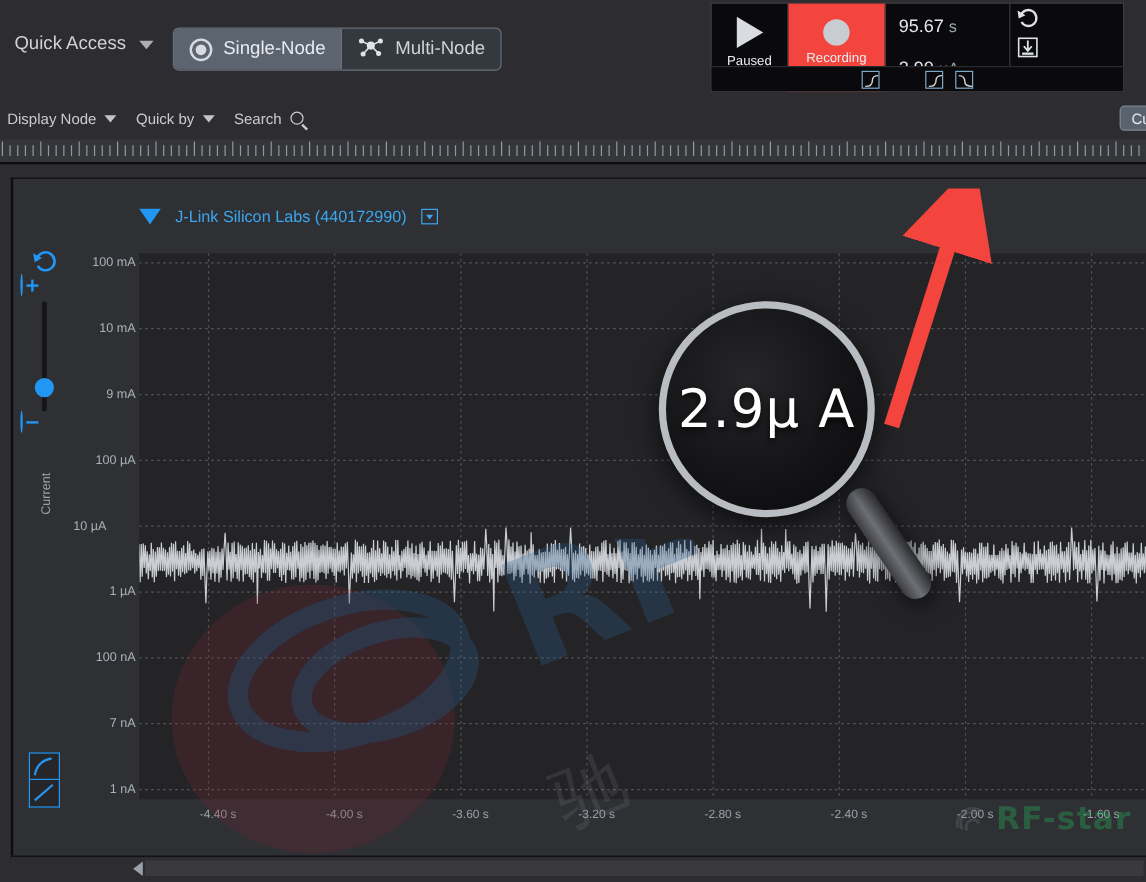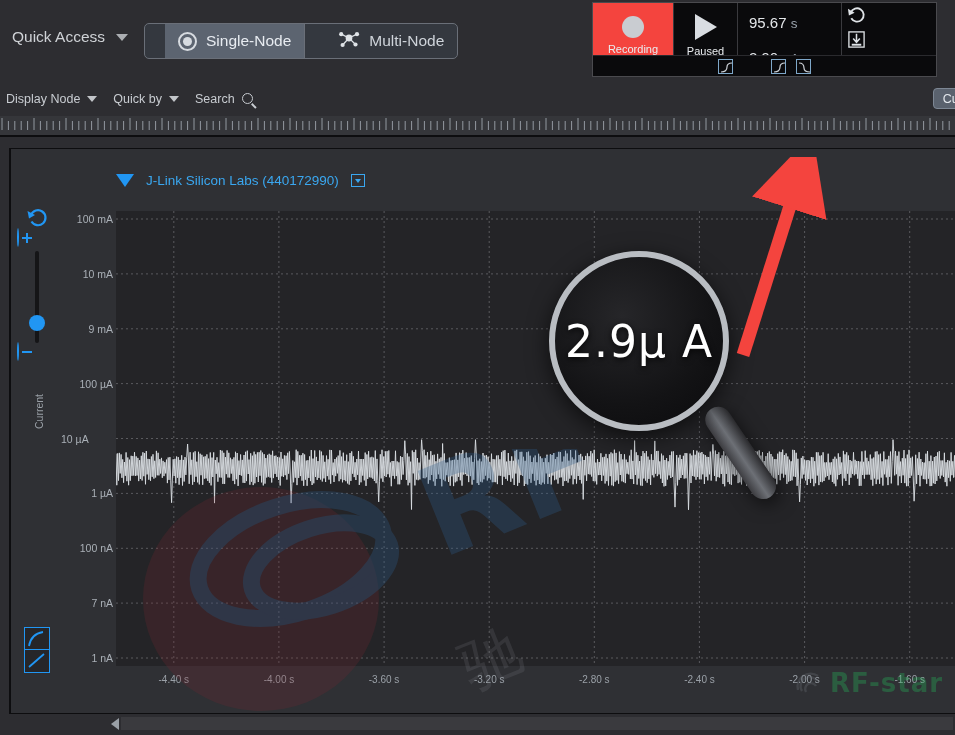--- a/index.html
+++ b/index.html
@@ -28,21 +28,21 @@
   }
   .seg-group {
     position: absolute; left: 144px; top: 23px; height: 36px;
     display: flex; border: 1px solid #6a6f78; border-radius: 5px;
     overflow: hidden; background: #34383f;
   }
   .seg {
     display: flex; align-items: center; gap: 9px;
     padding: 0 13px; height: 100%;
     color: #cfd4da; font-size: 15.5px;
-    border-right: 1px solid #6a6f78; cursor: default; margin-left: 20px;
+    border-right: 1px solid #6a6f78; cursor: default;
   }
   .seg:last-child { border-right: none; }
   .seg.active { background: #5c6470; color: #e8ecf1; }
   .ico-single {
     width: 19px; height: 19px; border-radius: 50%;
     border: 2px solid #d7dbe0; display: flex; align-items: center; justify-content: center;
   }
   .ico-single::after { content:""; width: 9px; height: 9px; border-radius:50%; background:#d7dbe0; }
 
   
@@ -188,20 +188,21 @@
     color: #aab0b7; font-size: 10.5px; white-space: nowrap;
   }
   .yaxis-title {
     position: absolute; left: 22px; top: 280px; color: #9aa0a7; font-size: 10.5px;
     transform: rotate(-90deg); transform-origin: left top; white-space: nowrap;
   }
   .xlabels { position: absolute; left: 105px; top: 525px; width: 841px; height: 18px; }
   .xlab {
     position: absolute; transform: translateX(-50%); color: #9aa0a7; font-size: 10px;
     white-space: nowrap;
+    margin-left: 8px;
   }
 
   
   .wm-center {
     position: absolute; left: 130px; top: 300px; width: 560px; height: 290px;
     pointer-events: none; opacity: .55;
   }
   .wm-logo {
     position: absolute; right: 12px; bottom: 22px; display:flex; align-items:center;
     gap: 6px; opacity: .30;
@@ -274,29 +275,29 @@
             <circle cx="17.5" cy="15.5" r="2.1" fill="#dfe3e7"></circle>
             <path d="M11 9 L3.2 5.2 M11 9 L19 5.2 M11 9 L4.6 16 M11 9 L17.5 15.5" stroke="#dfe3e7" stroke-width="1.3"></path>
           </svg>
         </span>
         <span>Multi-Node</span>
       </div>
     </div>
 
     <div class="rec-panel">
       <div class="rec-col">
+        <div class="rec-btn">
+          <span class="play-tri"></span>
+          <span class="rec-label">Paused</span>
+        </div>
+      </div>
+      <div class="rec-col">
         <div class="rec-btn rec-on">
           <span class="rec-dot"></span>
           <span class="rec-label">Recording</span>
-        </div>
-      </div>
-      <div class="rec-col">
-        <div class="rec-btn">
-          <span class="play-tri"></span>
-          <span class="rec-label">Paused</span>
         </div>
       </div>
 
       <div class="meas-col c1">
         <div class="meas">
           <span>95.67</span>
           <span class="u">s</span>
         </div>
         <div class="meas">
           <span>2.90</span>

